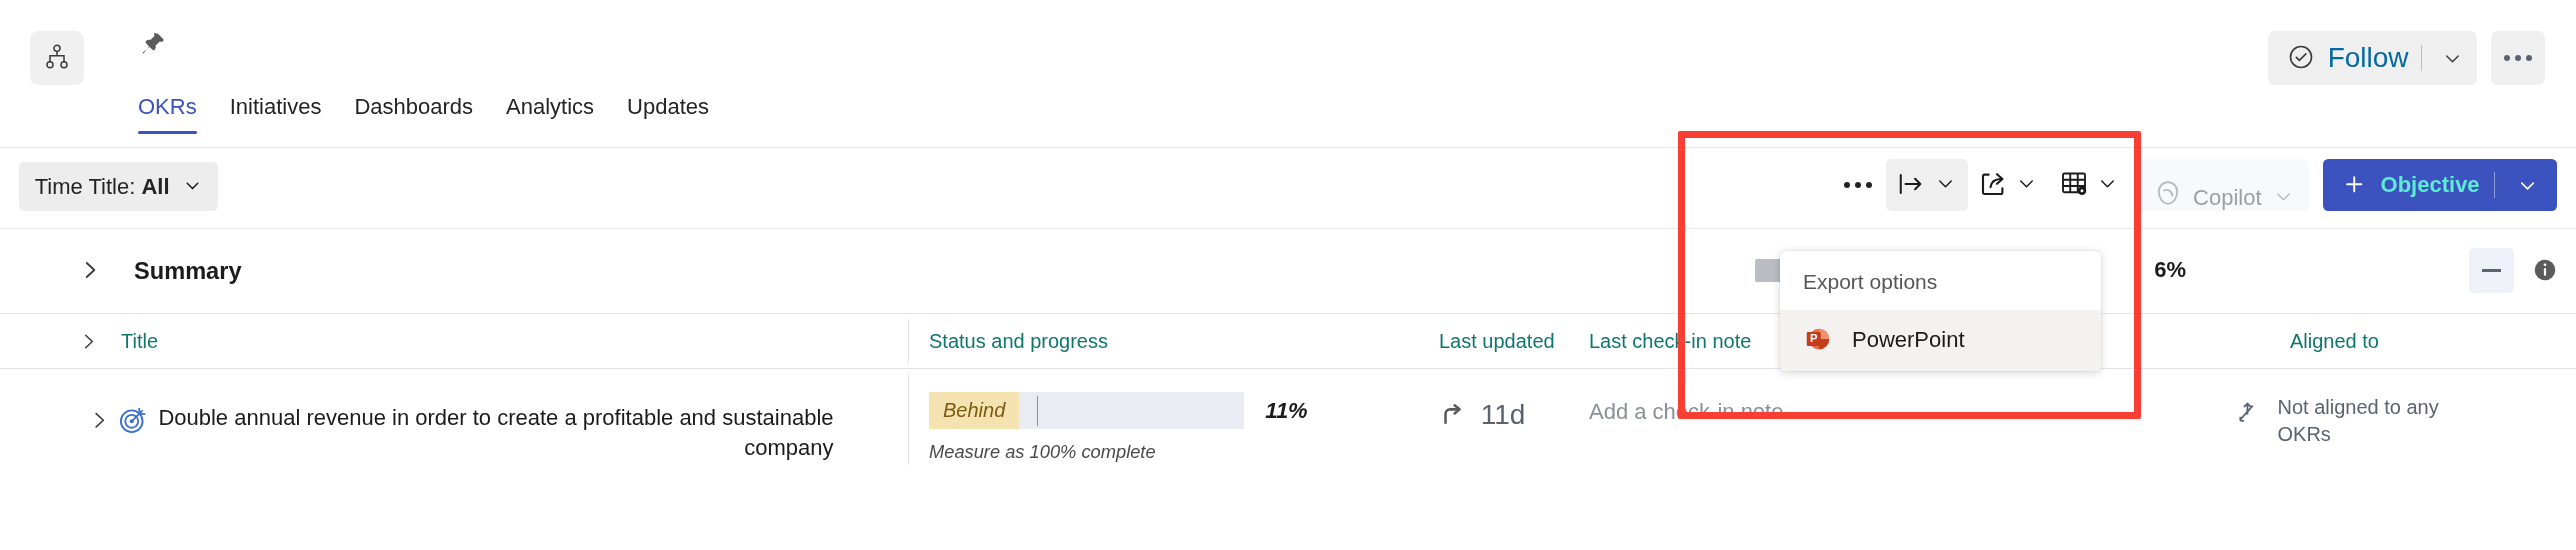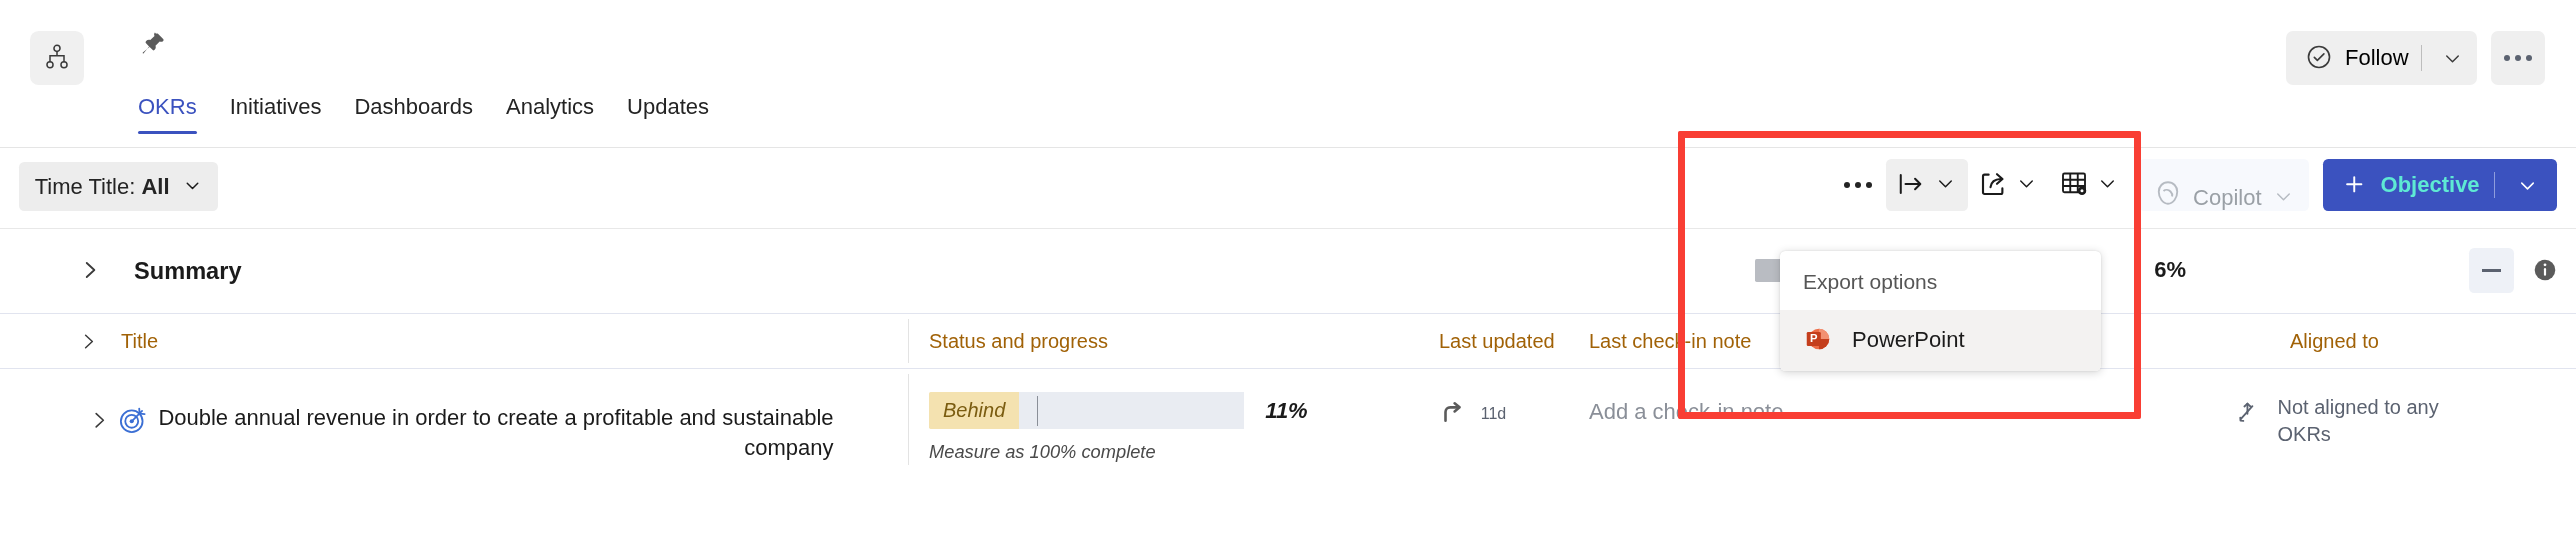--- a/index.html
+++ b/index.html
@@ -73,21 +73,21 @@
   }
   .follow-btn {
     height: 54px;
     background: #efefef;
     border-radius: 7px;
     display: flex; align-items: center;
     padding: 0 5.2px 0 19px;
     gap: 12.2px;
     cursor: pointer;
   }
-  .follow-label { font-size: 22px; color: #000000; }
+  .follow-label { font-size: 28px; color: #0369a1; }
   .vdiv { width:0.9px; height: 26px; background:#bdbdbd; }
   .chev-box { width: 38px; display:flex; align-items:center; justify-content:center; }
   .more-btn {
     width: 54px; height: 54px;
     background: #efefef; border-radius: 7px;
     display: flex; align-items: center; justify-content: center;
     cursor: pointer;
   }
   .dots { display:flex; gap: 5.2px; }
   .dots i { width:6.1px; height:6.1px; border-radius:50%; background:#5b6270; display:block; }
@@ -203,21 +203,21 @@
   
   .thead {
     position: relative;
     height: 54px;
     border-bottom: 0.9px solid #e1e4ef;
     background:#fff;
   }
   .th {
     position: absolute; top: 0; bottom: 0;
     display: flex; align-items: center;
-    font-size: 20px; color: #a16207;
+    font-size: 20px; color: #0f766e;
     white-space: nowrap;
   }
   .col-sep {
     position: absolute; top: 5.2px; bottom: 5.2px;
     width: 0.9px; background:#e3e3e3;
   }
 
   .trow {
     position: relative;
     height: 101px;
@@ -241,21 +241,21 @@
     position: relative;
     height: 37px; width: 225px;
     background:#e9ecf2;
   }
   .prog-tick {
     position:absolute; left: 17.5px; top: 3.5px; bottom: 3.5px;
     width: 1.7px; background:#8a8f98;
   }
   .pct-val { font-size: 22px; font-weight:bold; color:#1b1b1b; }
   .measure-note { font-size: 18.3px; color:#4a4a4a; }
-  .lastupd { font-size:16px; color:#5b6270; }
+  .lastupd { font-size:28px; color:#5b6270; }
   .checkin-ph { font-size: 22px; color:#8a8f98; }
   .aligned-text { font-size: 20px; color:#5b6270; line-height:1.35; }
 
   
   .menu {
     position: absolute;
     left: 1780px; top: 251px;
     width: 321px;
     background:#fff;
     border-radius: 5.2px;

